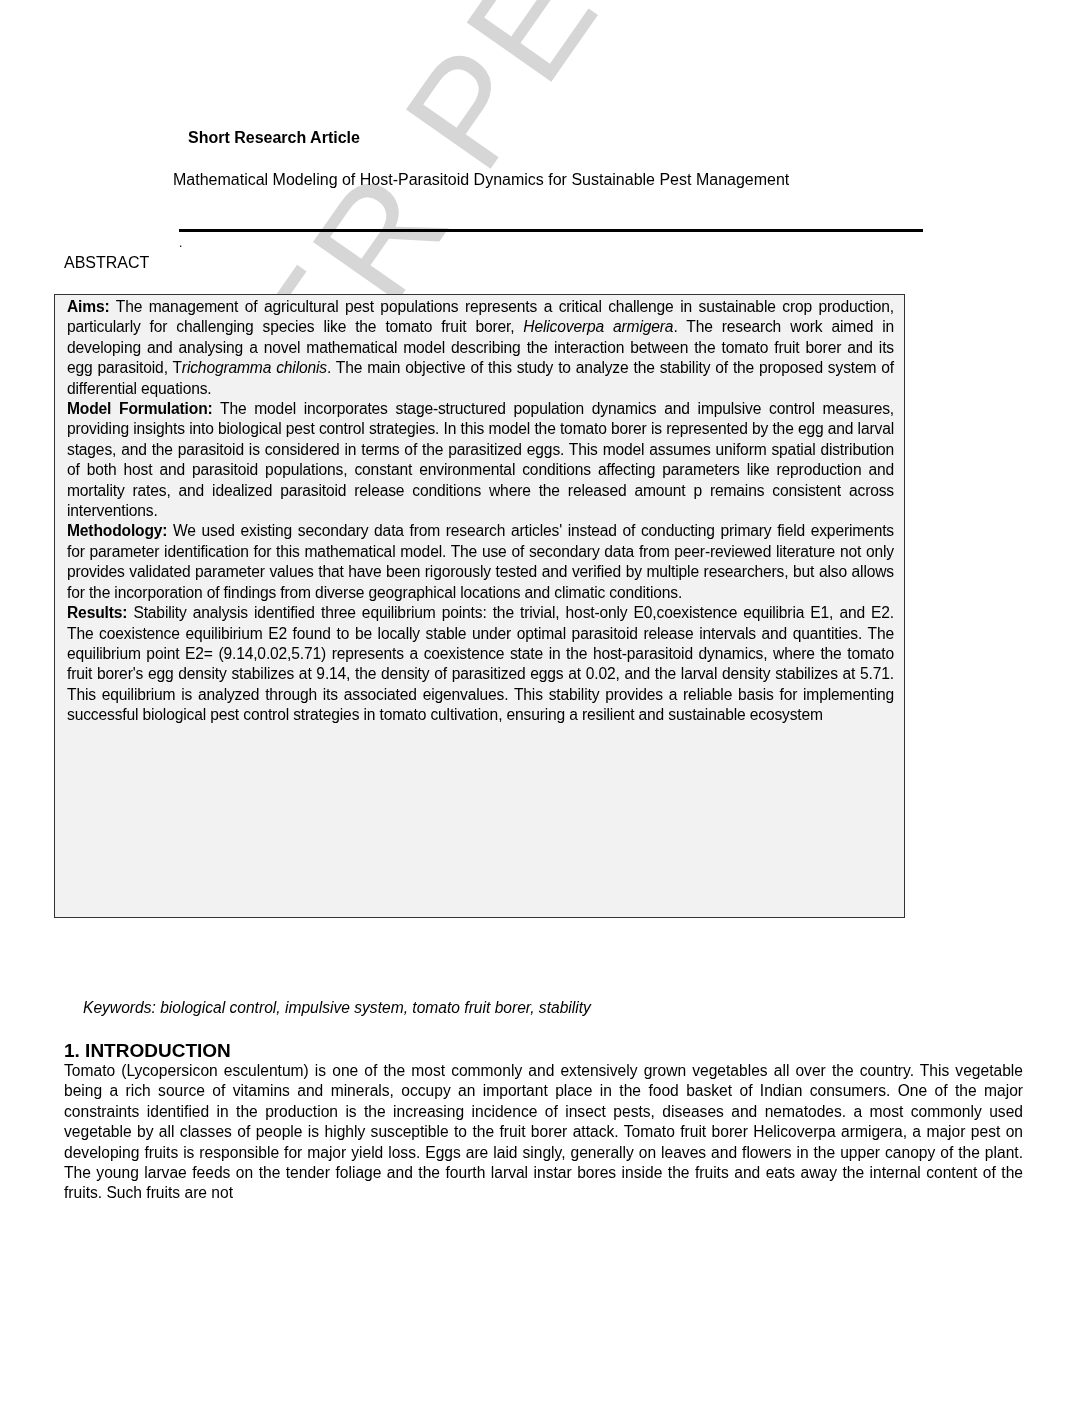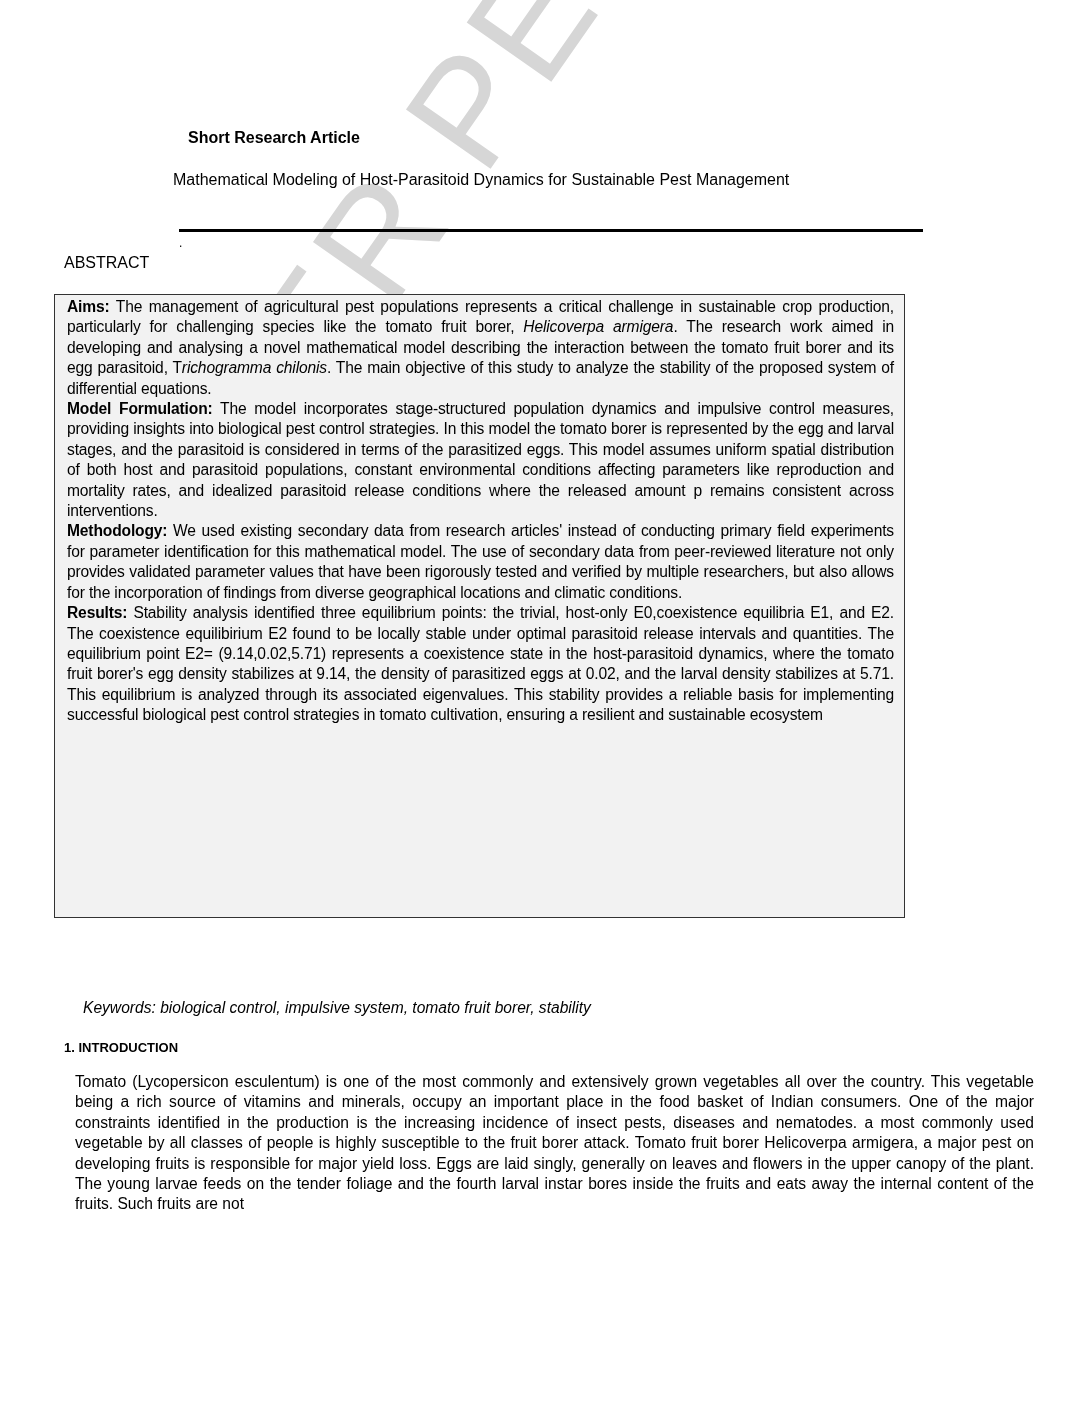--- a/index.html
+++ b/index.html
@@ -7,22 +7,22 @@
   .watermark { position: absolute; left: 20px; top: 600px; width: 1200px; font-family: "Liberation Sans", sans-serif; font-weight: normal; font-size: 150px; letter-spacing: 6px; color: #d6d6d6; transform-origin: 0 0; transform: rotate(-55deg); white-space: nowrap; z-index: 0; }
   .label-type { position: absolute; left: 188px; top: 129px; font-size: 16px; font-weight: bold; z-index: 2; }
   .title { position: absolute; left: 173px; top: 169px; width: 680px; font-size: 16px; font-weight: normal; line-height: 21px; z-index: 2; }
   .rule { position: absolute; left: 179px; top: 229px; width: 744px; height: 3px; background: #000; z-index: 2; }
   .dot { position: absolute; left: 179px; top: 236px; font-size: 12px; z-index: 2; }
   .abstract-heading { position: absolute; left: 64px; top: 254px; font-size: 16px; font-weight: normal; z-index: 2; }
   .abstract-box { position: absolute; left: 54px; top: 294px; width: 851px; height: 624px; background: #f2f2f2; border: 1px solid #333; box-sizing: border-box; padding: 2px 10px 8px 12px; z-index: 2; }
   .abstract-box p { margin: 0; font-size: 15.6px; line-height: 20.4px; text-align: justify; font-family: "Liberation Sans", sans-serif; letter-spacing: -0.15px; }
   .abstract-box b { font-weight: bold; }
   .keywords { position: absolute; left: 65px; top: 999px; font-size: 15.6px; font-style: italic; z-index: 2; margin-left: 18px; }
-  .intro-heading { position: absolute; left: 64px; top: 1040px; font-size: 13px; font-weight: bold; z-index: 2; }
-  .intro-body { position: absolute; left: 64px; top: 1061px; width: 959px; font-size: 15.6px; line-height: 20.4px; text-align: justify; z-index: 2; margin: 11px; }
+  .intro-heading { position: absolute; left: 64px; top: 1040px; font-size: 19px; font-weight: bold; z-index: 2; }
+  .intro-body { position: absolute; left: 64px; top: 1061px; width: 959px; font-size: 15.6px; line-height: 20.4px; text-align: justify; z-index: 2; margin: 0; }
 </style>
 </head>
 <body>
 
 <div class="watermark">UNDER PEER REVIEW</div>
 
 <div class="label-type">Short Research Article</div>
 <div class="title">Mathematical Modeling of Host-Parasitoid Dynamics for Sustainable Pest Management</div>
 <div class="rule"></div>
 <div class="dot">.</div>

